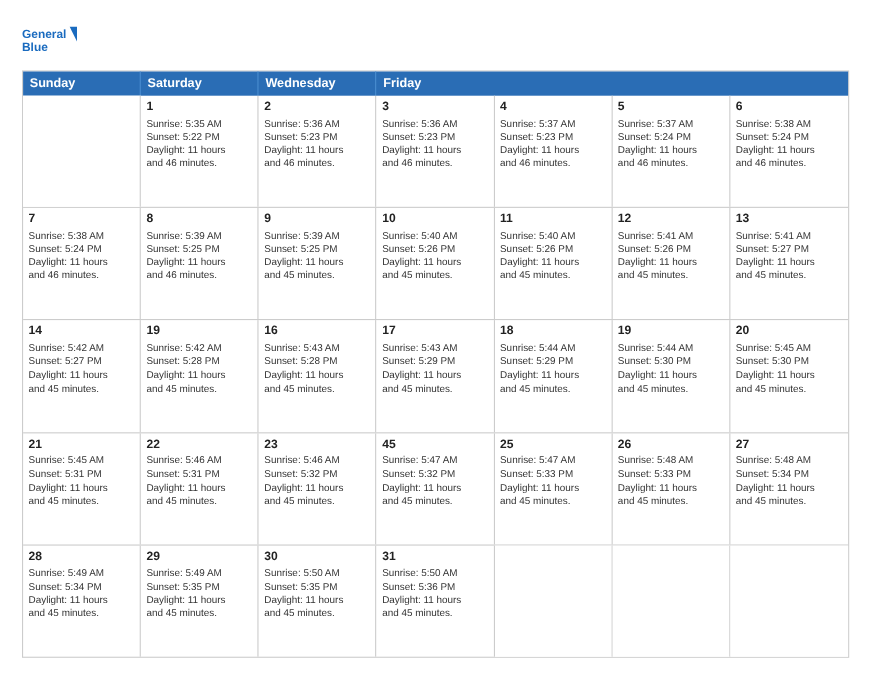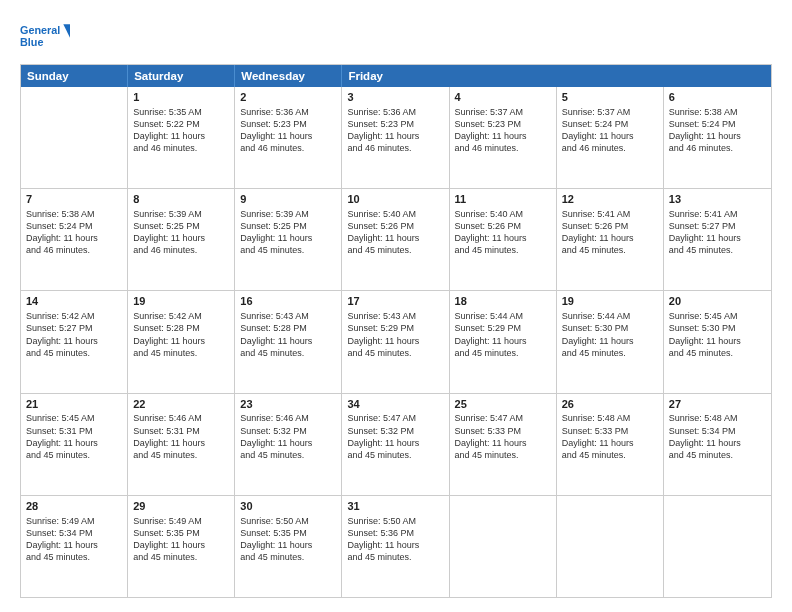--- a/index.html
+++ b/index.html
@@ -286,21 +286,21 @@
 and 45 minutes.</div>
           </div>
           <div class="cal-cell">
             <span class="day-num">23</span>
             <div class="cell-info" style="white-space: pre-line;">Sunrise: 5:46 AM
 Sunset: 5:32 PM
 Daylight: 11 hours
 and 45 minutes.</div>
           </div>
           <div class="cal-cell">
-            <span class="day-num">34</span>
+            <span class="day-num">45</span>
             <div class="cell-info" style="white-space: pre-line;">Sunrise: 5:47 AM
 Sunset: 5:32 PM
 Daylight: 11 hours
 and 45 minutes.</div>
           </div>
           <div class="cal-cell">
             <span class="day-num">25</span>
             <div class="cell-info" style="white-space: pre-line;">Sunrise: 5:47 AM
 Sunset: 5:33 PM
 Daylight: 11 hours

